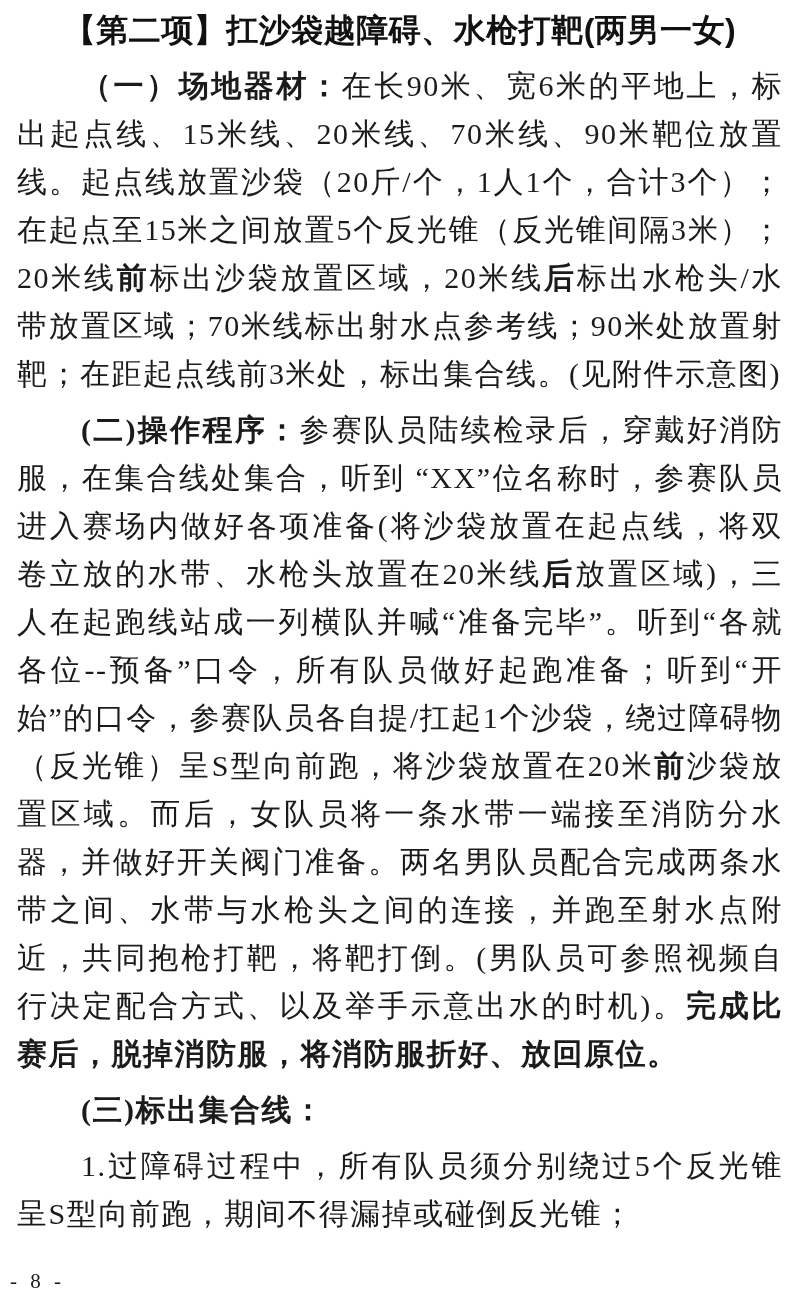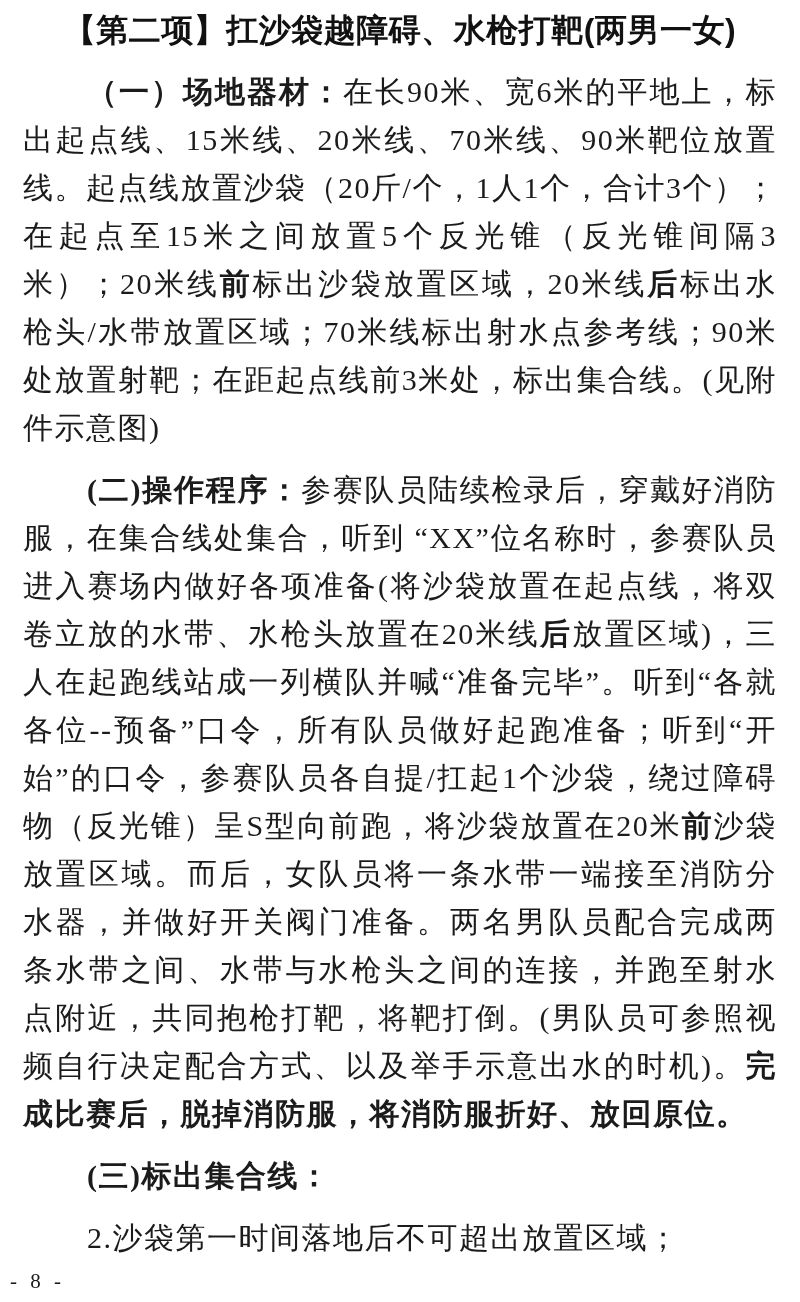--- a/index.html
+++ b/index.html
@@ -21,21 +21,21 @@
     font-family: "Liberation Sans", sans-serif;
     font-weight: 700;
     font-size: 32px;
     line-height: 48px;
     text-align: center;
     letter-spacing: 0.5px;
     color: #111;
     white-space: nowrap;
   }
   .para {
-    margin: 14px;
+    margin: 8px;
     font-size: 30px;
     line-height: 48px;
     letter-spacing: 1.5px;
     text-align: justify;
     text-justify: inter-character;
     word-break: break-all;
     text-indent: 64px;
     color: #1b1b1b;
   }
   .para .run { }
@@ -52,16 +52,16 @@
 </style>
 </head>
 <body>
 
 <div class="page">
   <div class="content">
     <h1 class="title">【第二项】扛沙袋越障碍、水枪打靶(两男一女)</h1>
     <p class="para"><span class="run bold">（一）场地器材：</span><span class="run">在长90米、宽6米的平地上，标出起点线、15米线、20米线、70米线、90米靶位放置线。起点线放置沙袋（20斤/个，1人1个，合计3个）；在起点至15米之间放置5个反光锥（反光锥间隔3米）；20米线</span><span class="run bold">前</span><span class="run">标出沙袋放置区域，20米线</span><span class="run bold">后</span><span class="run">标出水枪头/水带放置区域；70米线标出射水点参考线；90米处放置射靶；在距起点线前3米处，标出集合线。(见附件示意图)</span></p>
     <p class="para"><span class="run bold">(二)操作程序：</span><span class="run">参赛队员陆续检录后，穿戴好消防服，在集合线处集合，听到 “XX”位名称时，参赛队员进入赛场内做好各项准备(将沙袋放置在起点线，将双卷立放的水带、水枪头放置在20米线</span><span class="run bold">后</span><span class="run">放置区域)，三人在起跑线站成一列横队并喊“准备完毕”。听到“各就各位--预备”口令，所有队员做好起跑准备；听到“开始”的口令，参赛队员各自提/扛起1个沙袋，绕过障碍物（反光锥）呈S型向前跑，将沙袋放置在20米</span><span class="run bold">前</span><span class="run">沙袋放置区域。而后，女队员将一条水带一端接至消防分水器，并做好开关阀门准备。两名男队员配合完成两条水带之间、水带与水枪头之间的连接，并跑至射水点附近，共同抱枪打靶，将靶打倒。(男队员可参照视频自行决定配合方式、以及举手示意出水的时机)。</span><span class="run bold">完成比赛后，脱掉消防服，将消防服折好、放回原位。</span></p>
     <p class="para"><span class="run bold">(三)标出集合线：</span></p>
-    <p class="para"><span class="run">2.沙袋第一时间落地后不可超出放置区域；</span></p>
+    <p class="para"><span class="run">1.过障碍过程中，所有队员须分别绕过5个反光锥呈S型向前跑，期间不得漏掉或碰倒反光锥；</span></p>
   </div>
   <div class="footer">- 8 -</div>
 </div>
 
 </body></html>

